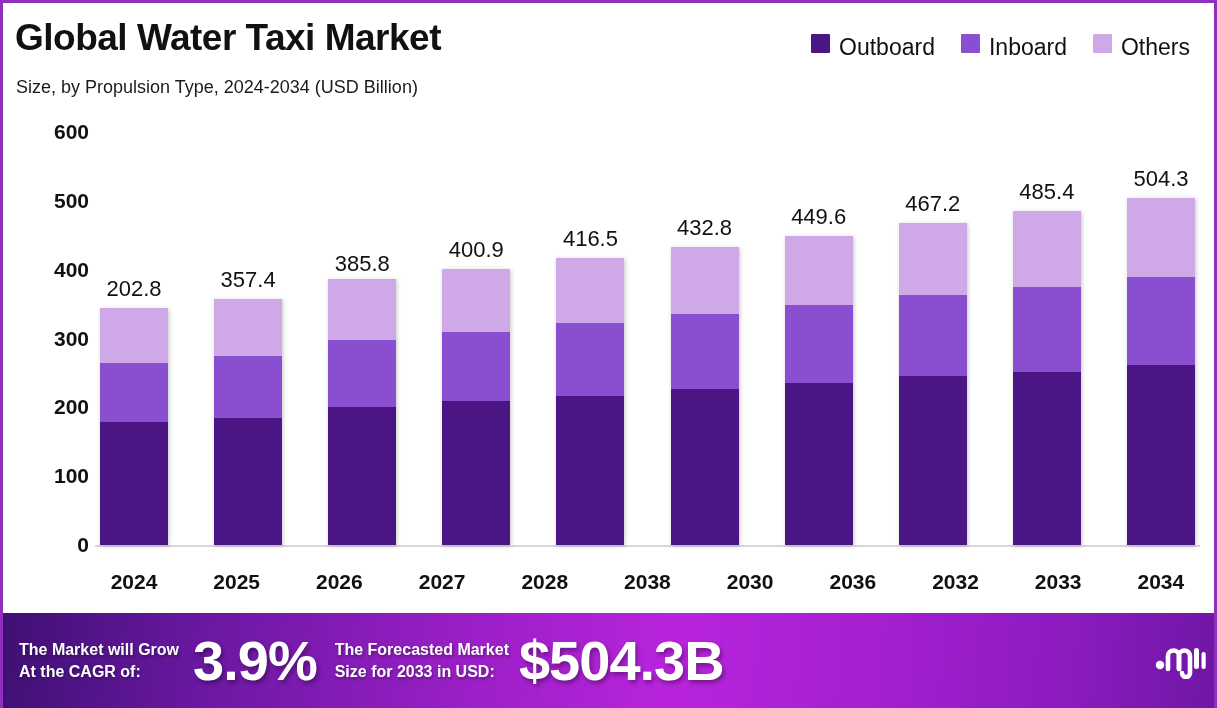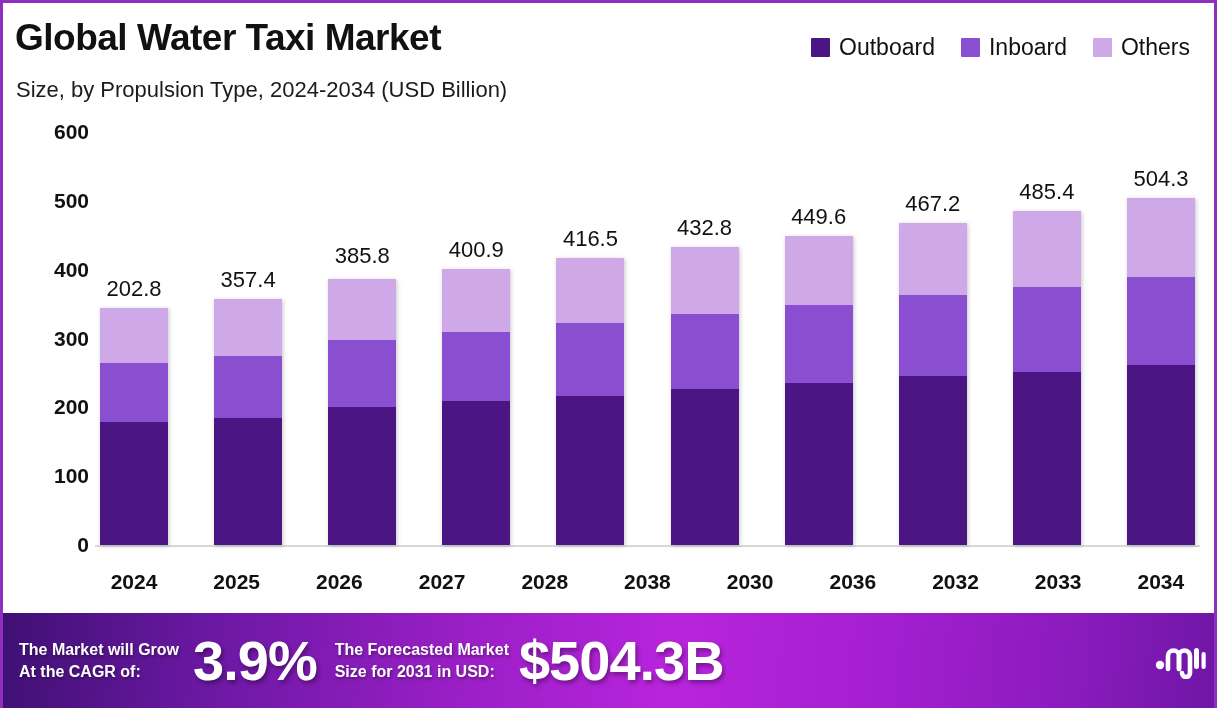--- a/index.html
+++ b/index.html
@@ -31,37 +31,36 @@
     left: 12px; top: 14px;
     font-size: 37px;
     font-weight: 700;
     letter-spacing: -0.5px;
     color: #111111;
     white-space: nowrap;
   }
   #subtitle {
     position: absolute;
     left: 13px; top: 74px;
-    font-size: 22px;
+    font-size: 18px;
     font-weight: 400;
     color: #1b1b1b;
     white-space: nowrap;
   }
 
   
   #legend {
     position: absolute;
     right: 24px; top: 31px;
     display: flex;
     align-items: center;
     gap: 26px;
   }
   .legend-item {
     display: flex;
-    align-items: center;
     gap: 9px;
   }
   .legend-swatch {
     width: 19px;
     height: 19px;
     flex: 0 0 19px;
     border-radius: 1px;
   }
   .legend-label {
     font-size: 23px;
@@ -273,21 +272,21 @@
               <div class="seg" style="height: 127.342px; background: rgb(75, 21, 131);"></div>
             </div>
             <div class="bar-total" style="bottom: 252.01px;">357.4</div>
           </div>
           <div class="bar-col">
             <div class="bar-stack">
               <div class="seg" style="height: 60.4357px; background: rgb(207, 168, 232);"></div>
               <div class="seg" style="height: 66.7683px; background: rgb(138, 79, 208);"></div>
               <div class="seg" style="height: 138.355px; background: rgb(75, 21, 131);"></div>
             </div>
-            <div class="bar-total" style="bottom: 276px; margin-top: 36px;">385.8</div>
+            <div class="bar-total" style="bottom: 268px; margin-top: 36px;">385.8</div>
           </div>
           <div class="bar-col">
             <div class="bar-stack">
               <div class="seg" style="height: 62.5695px; background: rgb(207, 168, 232);"></div>
               <div class="seg" style="height: 69.5217px; background: rgb(138, 79, 208);"></div>
               <div class="seg" style="height: 143.862px; background: rgb(75, 21, 131);"></div>
             </div>
             <div class="bar-total" style="bottom: 281.953px;">400.9</div>
           </div>
           <div class="bar-col">
@@ -356,21 +355,21 @@
   </div>
 
   <div id="footer">
     <div id="cagr-block" class="foot-text">
       <div>The Market will Grow</div>
       <div>At the CAGR of:</div>
     </div>
     <div id="cagr-value" class="foot-big">3.9%</div>
     <div id="forecast-block" class="foot-text">
       <div>The Forecasted Market</div>
-      <div>Size for 2031 in USD:</div>
+      <div>Size for 2033 in USD:</div>
     </div>
     <div id="forecast-value" class="foot-big">$504.3B</div>
     <div id="logo">
       <span id="logo-mark">
         <svg width="52" height="40" viewBox="0 0 52 40" aria-hidden="true">
           <circle cx="6" cy="26" r="4.2" fill="#ffffff"></circle>
           <path d="M14 30 L14 17 A5.5 5.5 0 0 1 25 17 L25 30" fill="none" stroke="#ffffff" stroke-width="4.6" stroke-linecap="round"></path>
           <path d="M25 30 L25 17 A5.5 5.5 0 0 1 36 17 L36 34 A4 4 0 0 1 28 34" fill="none" stroke="#ffffff" stroke-width="4.6" stroke-linecap="round"></path>
           <rect x="40" y="9" width="5" height="21" rx="2.5" fill="#ffffff"></rect>
           <rect x="47.5" y="13" width="4.2" height="17" rx="2.1" fill="#ffffff"></rect>

